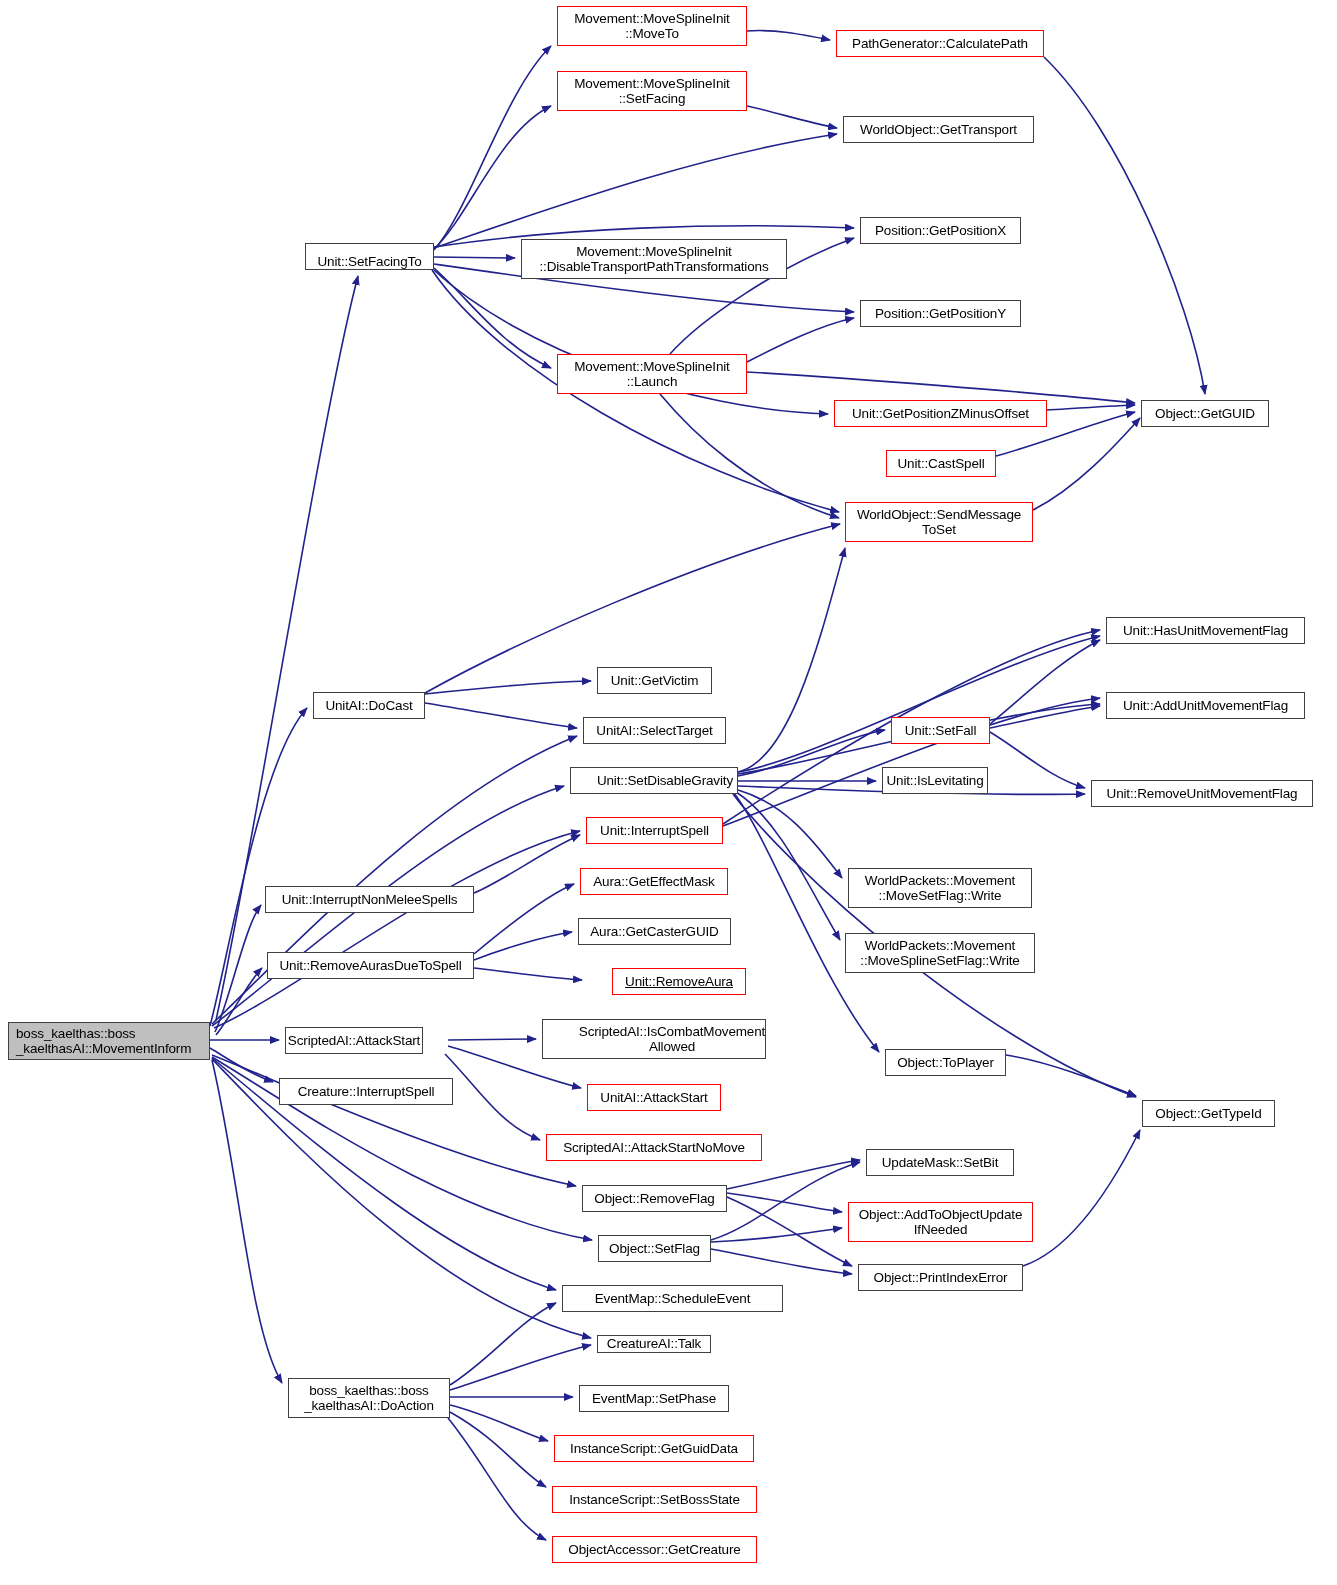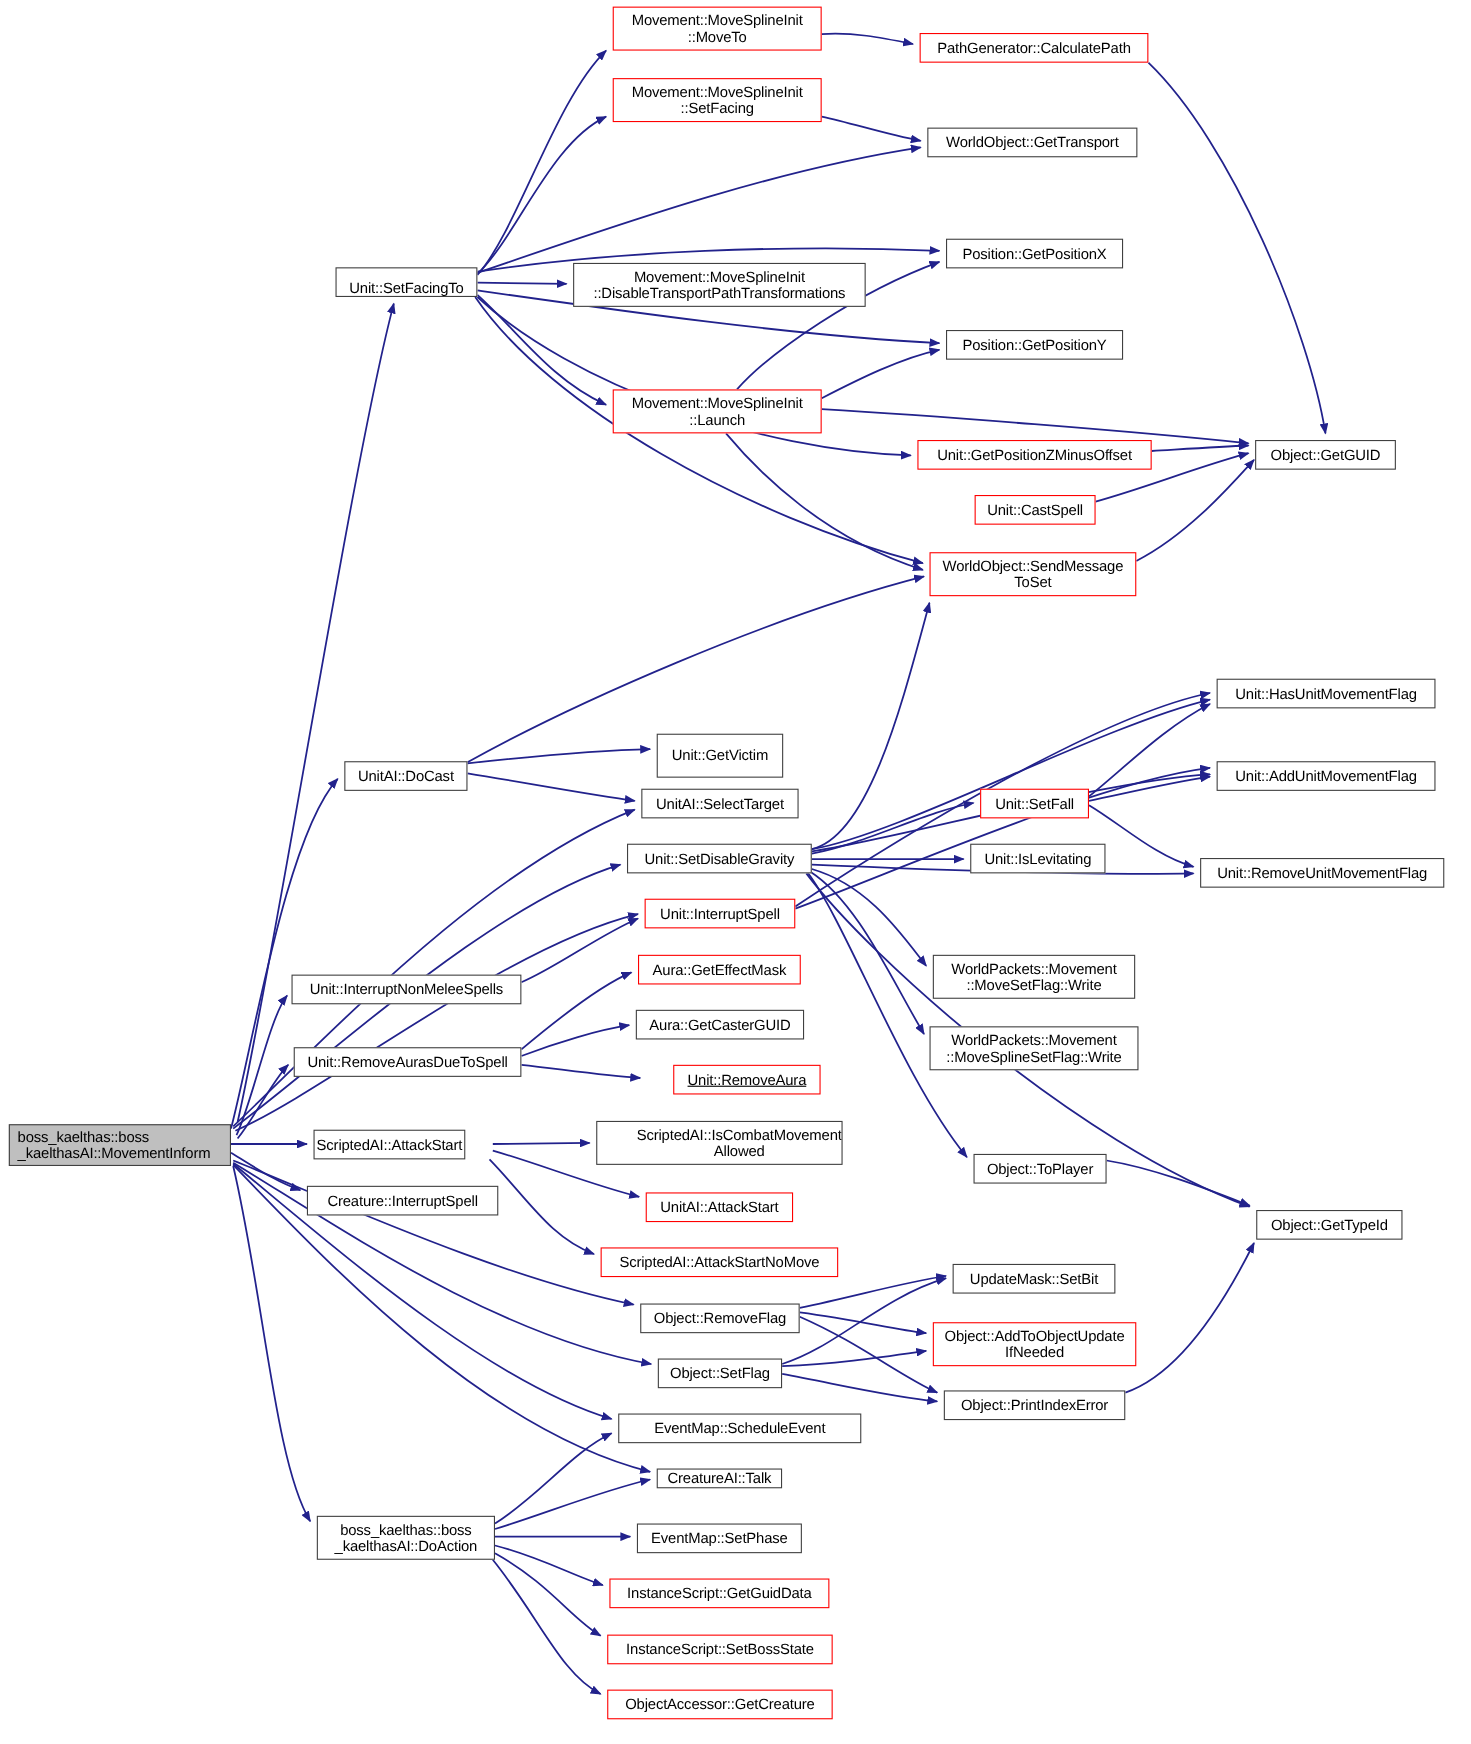--- a/index.html
+++ b/index.html
@@ -147,36 +147,36 @@
     <div class="node red" style="left: 845px; top: 502px; width: 188px; height: 40px;">
       <span>WorldObject::SendMessage
 ToSet</span>
     </div>
     <div class="node" style="left: 1106px; top: 617px; width: 199px; height: 27px;">
       <span>Unit::HasUnitMovementFlag</span>
     </div>
     <div class="node" style="left: 313px; top: 692px; width: 112px; height: 27px;">
       <span>UnitAI::DoCast</span>
     </div>
-    <div class="node" style="left: 597px; top: 667px; width: 115px; height: 40px;">
+    <div class="node" style="left: 597px; top: 667px; width: 115px; height: 27px;">
       <span>Unit::GetVictim</span>
     </div>
     <div class="node" style="left: 1106px; top: 692px; width: 199px; height: 27px;">
       <span>Unit::AddUnitMovementFlag</span>
     </div>
     <div class="node" style="left: 583px; top: 717px; width: 143px; height: 27px;">
       <span>UnitAI::SelectTarget</span>
     </div>
     <div class="node red" style="left: 891px; top: 717px; width: 99px; height: 27px;">
       <span>Unit::SetFall</span>
     </div>
-    <div class="node" style="left: 570px; top: 767px; width: 168px; height: 27px;">
+    <div class="node" style="left: 570px; top: 767px; width: 168px; height: 27px; justify-content: flex-end;">
       <span>Unit::SetDisableGravity</span>
     </div>
-    <div class="node" style="left: 882px; top: 767px; width: 123px; height: 27px;">
+    <div class="node" style="left: 882px; top: 767px; width: 106px; height: 27px;">
       <span>Unit::IsLevitating</span>
     </div>
     <div class="node" style="left: 1091px; top: 780px; width: 222px; height: 27px;">
       <span>Unit::RemoveUnitMovementFlag</span>
     </div>
     <div class="node red" style="left: 586px; top: 817px; width: 137px; height: 27px;">
       <span>Unit::InterruptSpell</span>
     </div>
     <div class="node" style="left: 265px; top: 886px; width: 209px; height: 27px;">
       <span>Unit::InterruptNonMeleeSpells</span>

